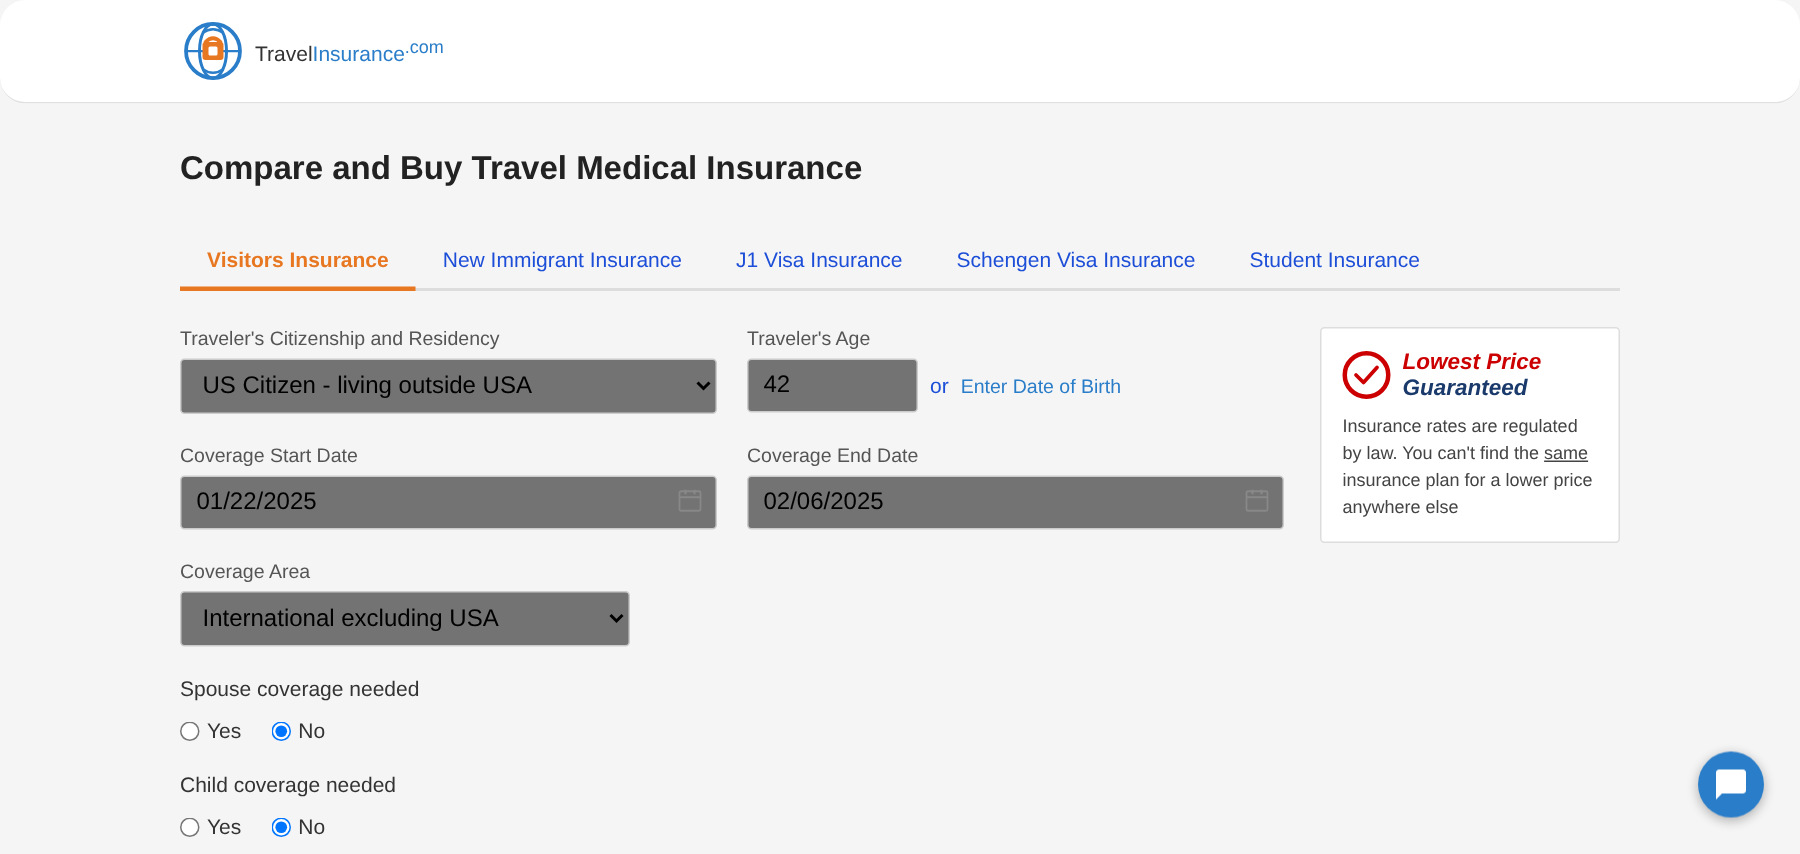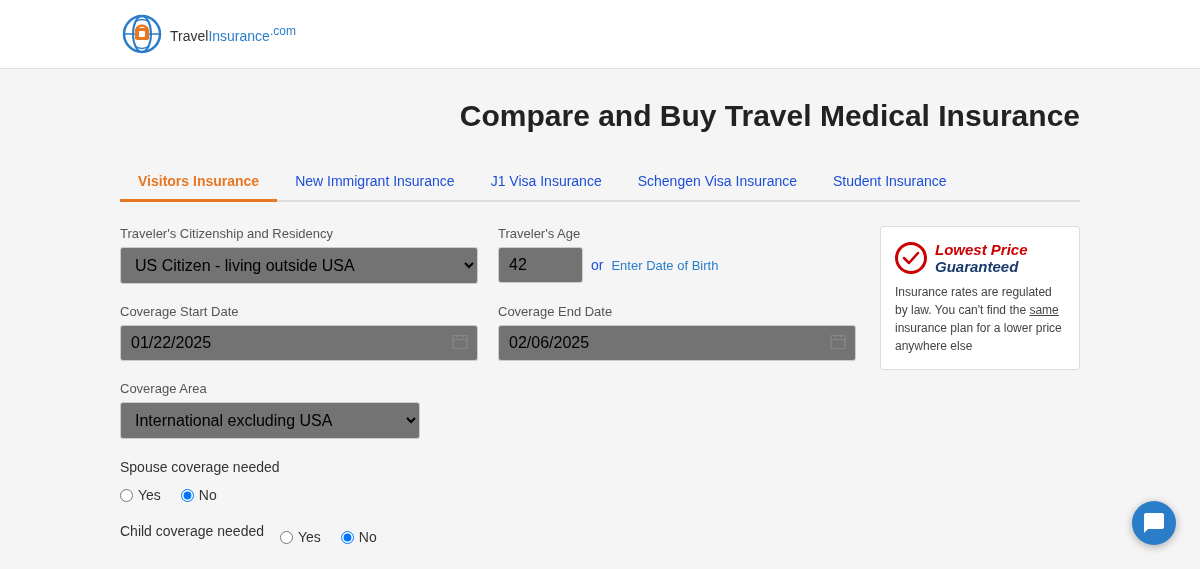--- a/index.html
+++ b/index.html
@@ -1,28 +1,28 @@
 <!DOCTYPE html>
 <html><head>
   <meta charset="utf-8">
   <style>
     * { box-sizing: border-box; margin: 0; padding: 0; }
     body { font-family: Arial, sans-serif; background: #f5f5f5; color: #333; font-size: 14px; }
 
-    .header { background: #fff; padding: 12px 0; border-bottom: 1px solid #e0e0e0; }
+    .header { background: #fff; padding: 12px 0; border-bottom: 1px solid #e0e0e0; border-radius: 17px; }
     .header-inner { max-width: 1000px; margin: 0 auto; padding: 0 20px; }
     .logo-container { display: flex; align-items: center; gap: 6px; }
     .logo-icon { width: 44px; height: 44px; }
     .logo-travel { color: #333; }
     .logo-insurance { color: #2a7dc9; }
     .logo-com { color: #2a7dc9; font-size: 12px; vertical-align: super; }
 
     .main-content { max-width: 1000px; margin: 0 auto; padding: 30px 20px; }
 
-    .page-title { text-align: right; font-size: 30px; font-weight: bold; color: #222; margin-bottom: 30px; }
+    .page-title { text-align: left; font-size: 22px; font-weight: bold; color: #222; margin-bottom: 30px; }
 
     .tabs { display: flex; border-bottom: 2px solid #ddd; margin-bottom: 24px; }
     .tab { padding: 10px 18px; cursor: pointer; color: #1d4ed8; font-size: 14px; text-decoration: none; border-bottom: 3px solid transparent; margin-bottom: -2px; }
     .tab.active { color: #e87722; border-bottom: 3px solid #e87722; font-weight: bold; }
 
     .form-area { display: flex; gap: 24px; }
     .form-left { flex: 1; }
     .form-right { width: 200px; }
 
     .form-row { display: flex; gap: 20px; margin-bottom: 20px; }
@@ -108,21 +108,21 @@
           <label>Traveler's Citizenship and Residency</label>
           <select>
             <option>US Citizen - living outside USA</option>
             <option>Non US Citizen - visiting USA</option>
             <option>Non US Citizen - outside USA</option>
           </select>
         </div>
         <div class="form-group">
           <label>Traveler's Age</label>
           <div class="age-row">
-            <input type="number" value="42" style="width: 85px;">
+            <input type="number" value="42" style="width: 114px;">
             <span class="or-text">or</span>
             <a class="enter-dob">Enter Date of Birth</a>
           </div>
         </div>
       </div>
 
       <div class="form-row">
         <div class="form-group">
           <label>Coverage Start Date</label>
           <div class="input-with-icon">
@@ -171,21 +171,21 @@
             <input type="radio" name="spouse" value="yes" style="">
             <span>Yes</span>
           </label>
           <label class="radio-item">
             <input type="radio" name="spouse" value="no" checked="" style="">
             <span>No</span>
           </label>
         </div>
       </div>
 
-      <div class="form-row" style="flex-direction: row; gap: 16px; margin-bottom: 16px;">
+      <div class="form-row" style="flex-direction: column; gap: 0; margin-bottom: 16px;">
         <label style="margin-bottom:8px;">Child coverage needed</label>
         <div class="radio-group">
           <label class="radio-item">
             <input type="radio" name="child" value="yes" style="">
             <span>Yes</span>
           </label>
           <label class="radio-item">
             <input type="radio" name="child" value="no" checked="" style="">
             <span>No</span>
           </label>

